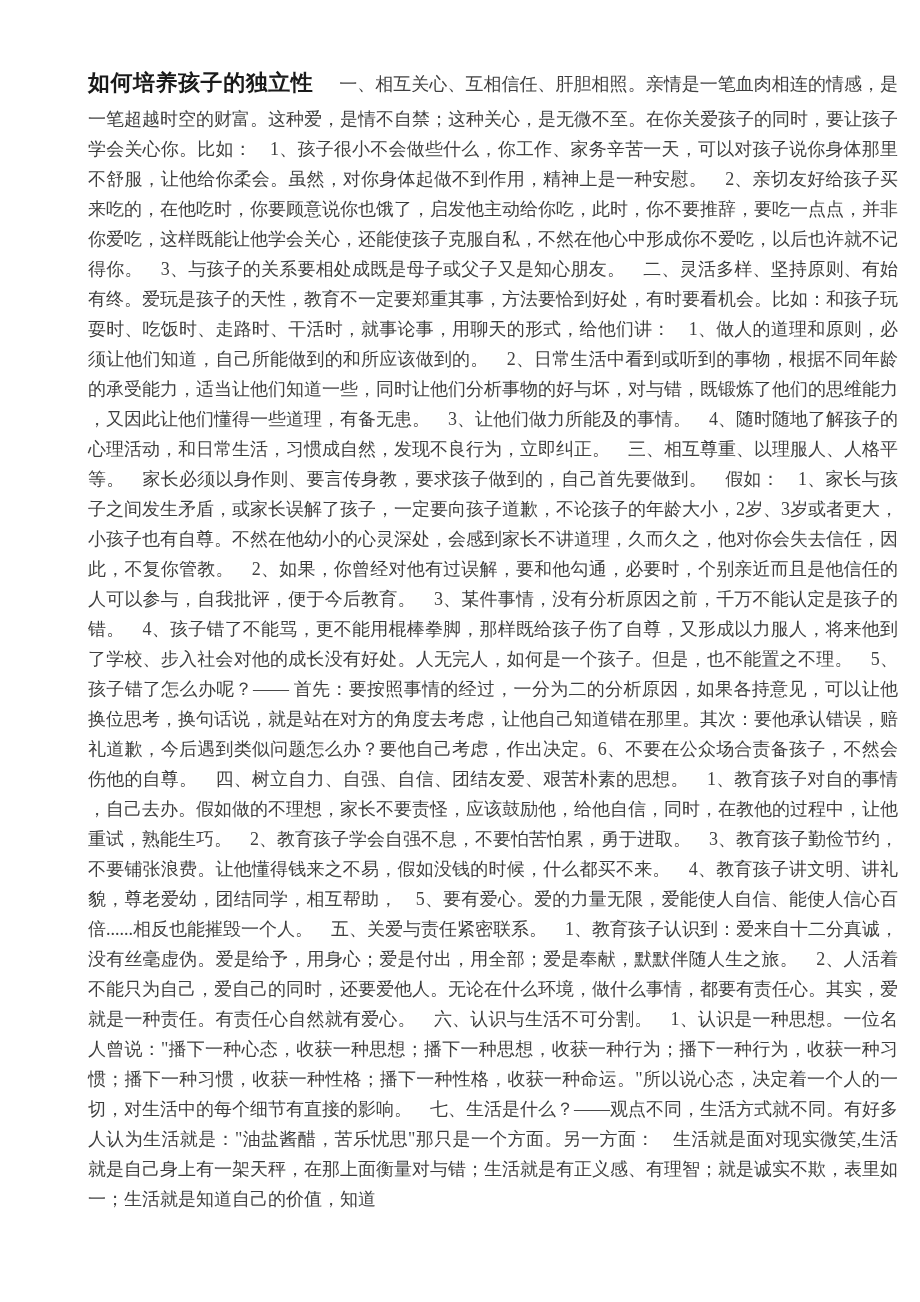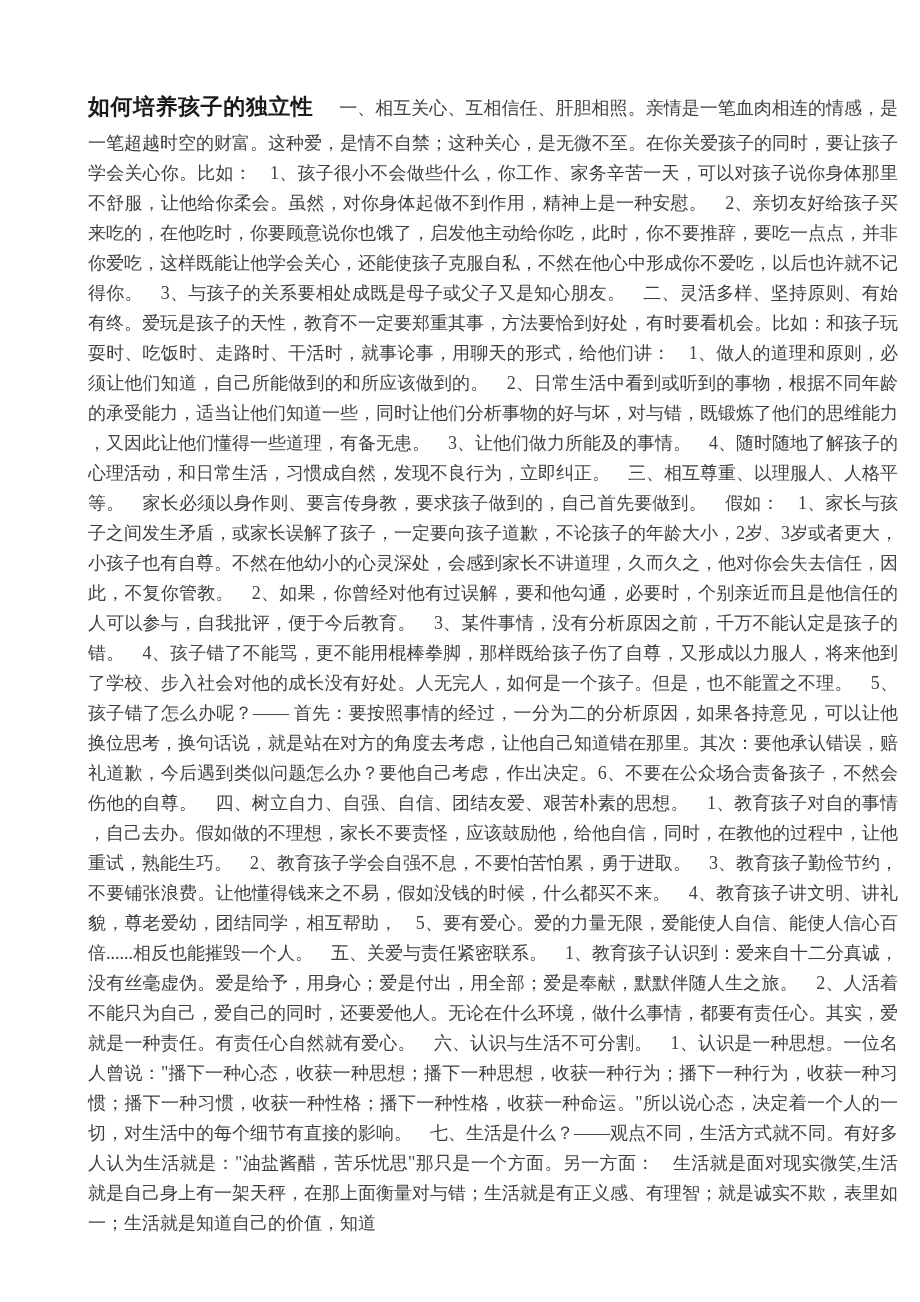--- a/index.html
+++ b/index.html
@@ -10,21 +10,21 @@
   body {
     width: 920px;
     height: 1302px;
     overflow: hidden;
   }
   .page {
     box-sizing: border-box;
     width: 920px;
     height: 1114px;
     background: #ffffff;
-    padding: 86px 22px 0 88px;
+    padding: 62px 22px 0 88px;
   }
   .doc-paragraph {
     margin: 0;
     font-family: "Liberation Serif", "DejaVu Serif", serif;
     font-size: 18px;
     line-height: 30px;
     color: #3f3f3f;
     text-align: justify;
     word-break: break-all;
     line-break: anywhere;

